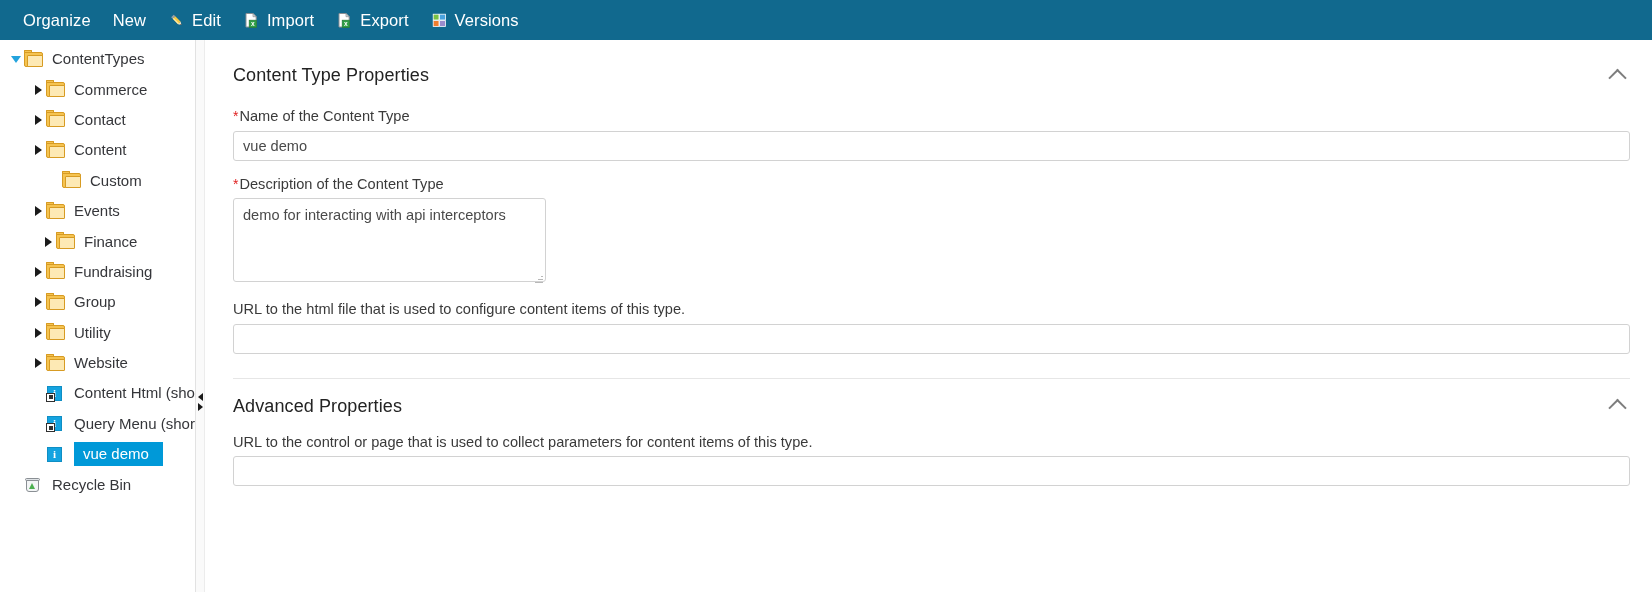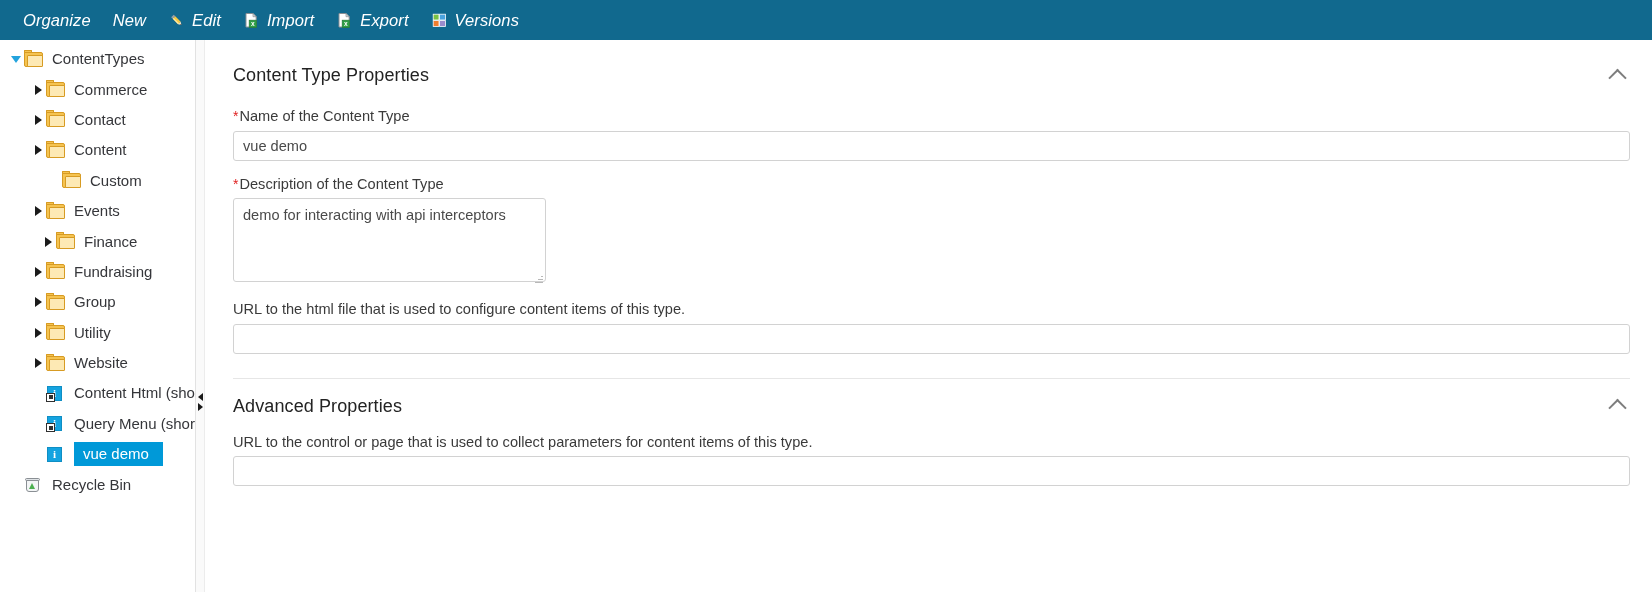--- a/index.html
+++ b/index.html
@@ -40,21 +40,21 @@
     white-space: nowrap;
   }
   .tb-ico {
     display: inline-flex;
     align-items: center;
     justify-content: center;
     width: 17px; height: 17px;
     margin-right: 7px;
     flex: 0 0 auto;
   }
-  .tb-label { line-height: 1; font-style: italic; }
+  .tb-label { line-height: 1; }
 
   
   .sidebar {
     position: absolute;
     left: 0; top: 40px;
     width: 195px; height: 552px;
     background: #ffffff;
     overflow: hidden;
     box-sizing: border-box;
   }

